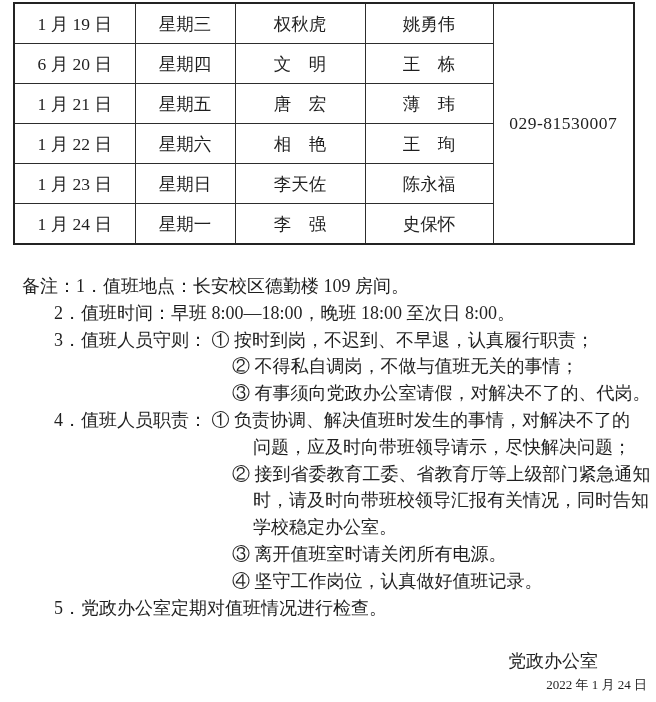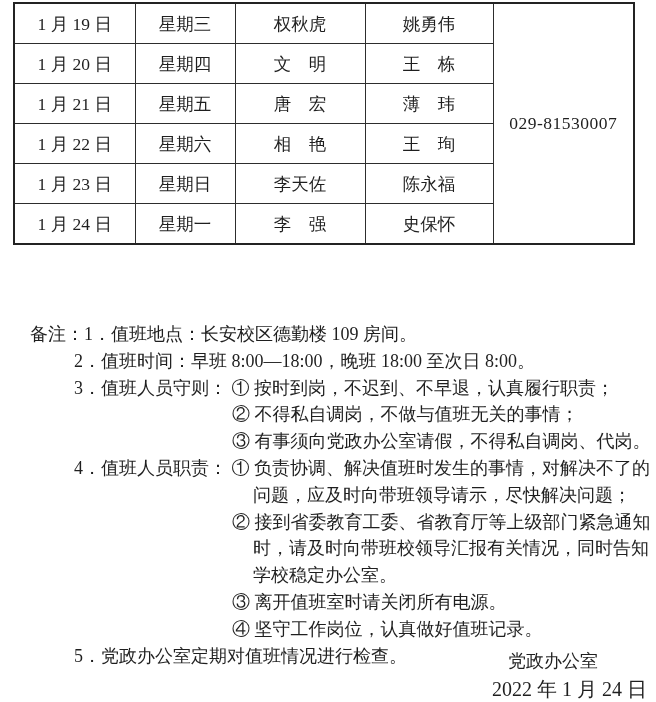--- a/index.html
+++ b/index.html
@@ -41,38 +41,38 @@
   
   .notes {
     position: absolute;
     left: 0;
     top: 273px;
     width: 656px;
     font-size: 18px;
     line-height: 26.8px;
   }
   .note-line { white-space: nowrap; }
-  .lv-note { padding-left: 30px; margin-top: 48px; }
-  .lv-item { padding-left: 74px; }
+  .lv-note { padding-left: 22px; }
+  .lv-item { padding-left: 54px; }
   .lv-sub  { padding-left: 232px; }
   .lv-cont { padding-left: 253px; }
 
   
   .signature {
     position: absolute;
     top: 649px;
     right: 58px;
     font-size: 18px;
     white-space: nowrap;
   }
   .sign-date {
     position: absolute;
     top: 676px;
     right: 9px;
-    font-size: 20px;
+    font-size: 13px;
     white-space: nowrap;
   }
 </style>
 </head>
 <body>
 
 <div class="page">
 
   <table class="duty-table">
     <colgroup>
@@ -84,21 +84,21 @@
     </colgroup>
     <tbody id="roster-body">
         <tr>
           <td>1 月 19 日</td>
           <td>星期三</td>
           <td>权秋虎</td>
           <td>姚勇伟</td>
           <td rowspan="6" class="phone-cell">029-81530007</td>
         </tr>
         <tr>
-          <td>1 月 20 日</td>
+          <td>6 月 20 日</td>
           <td>星期四</td>
           <td>文　明</td>
           <td>王　栋</td>
         </tr>
         <tr>
           <td>1 月 21 日</td>
           <td>星期五</td>
           <td>唐　宏</td>
           <td>薄　玮</td>
         </tr>
@@ -121,21 +121,21 @@
           <td>史保怀</td>
         </tr>
       </tbody>
   </table>
 
   <div class="notes" id="notes">
       <div class="note-line lv-note">备注：1．值班地点：长安校区德勤楼 109 房间。</div>
       <div class="note-line lv-item">2．值班时间：早班 8:00—18:00，晚班 18:00 至次日 8:00。</div>
       <div class="note-line lv-item">3．值班人员守则： ① 按时到岗，不迟到、不早退，认真履行职责；</div>
       <div class="note-line lv-sub">② 不得私自调岗，不做与值班无关的事情；</div>
-      <div class="note-line lv-sub">③ 有事须向党政办公室请假，不得私自调岗、代岗。</div>
+      <div class="note-line lv-sub">③ 有事须向党政办公室请假，对解决不了的、代岗。</div>
       <div class="note-line lv-item">4．值班人员职责： ① 负责协调、解决值班时发生的事情，对解决不了的</div>
       <div class="note-line lv-cont">问题，应及时向带班领导请示，尽快解决问题；</div>
       <div class="note-line lv-sub">② 接到省委教育工委、省教育厅等上级部门紧急通知</div>
       <div class="note-line lv-cont">时，请及时向带班校领导汇报有关情况，同时告知</div>
       <div class="note-line lv-cont">学校稳定办公室。</div>
       <div class="note-line lv-sub">③ 离开值班室时请关闭所有电源。</div>
       <div class="note-line lv-sub">④ 坚守工作岗位，认真做好值班记录。</div>
       <div class="note-line lv-item">5．党政办公室定期对值班情况进行检查。</div>
     </div>
 

